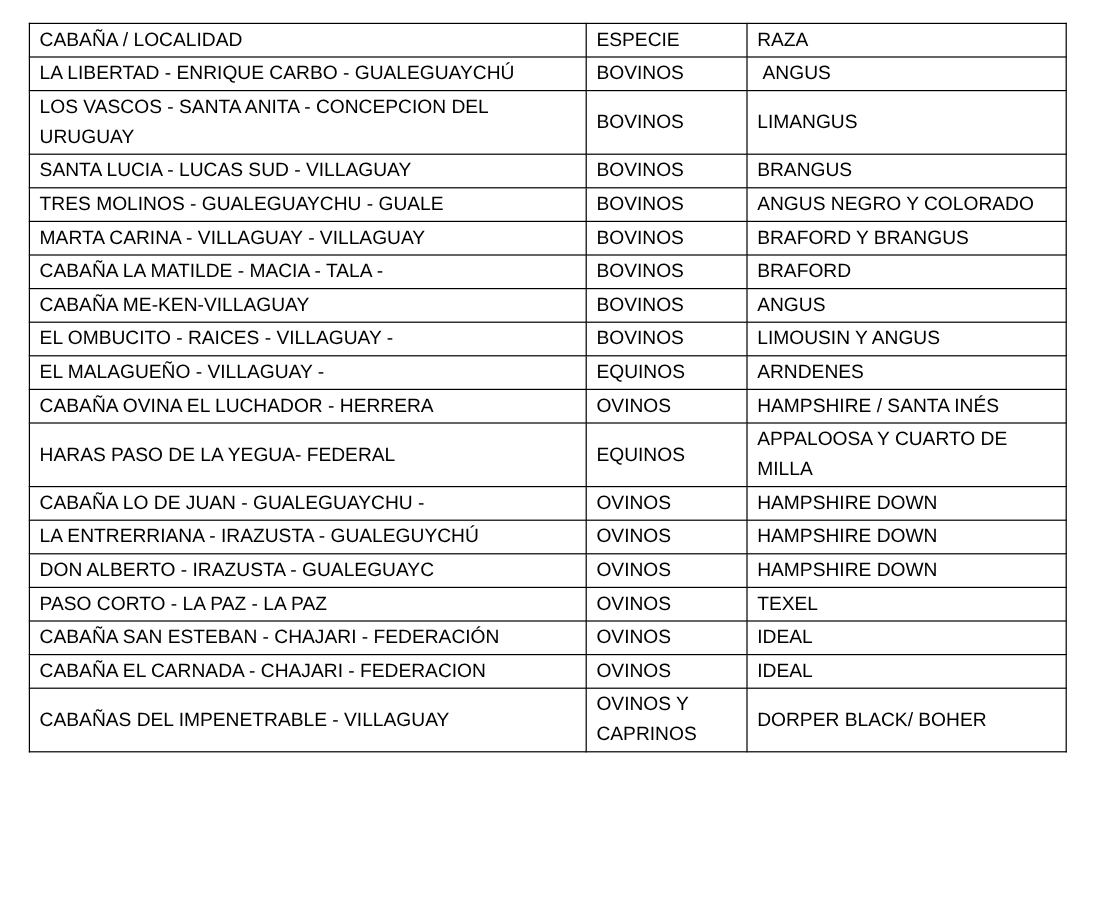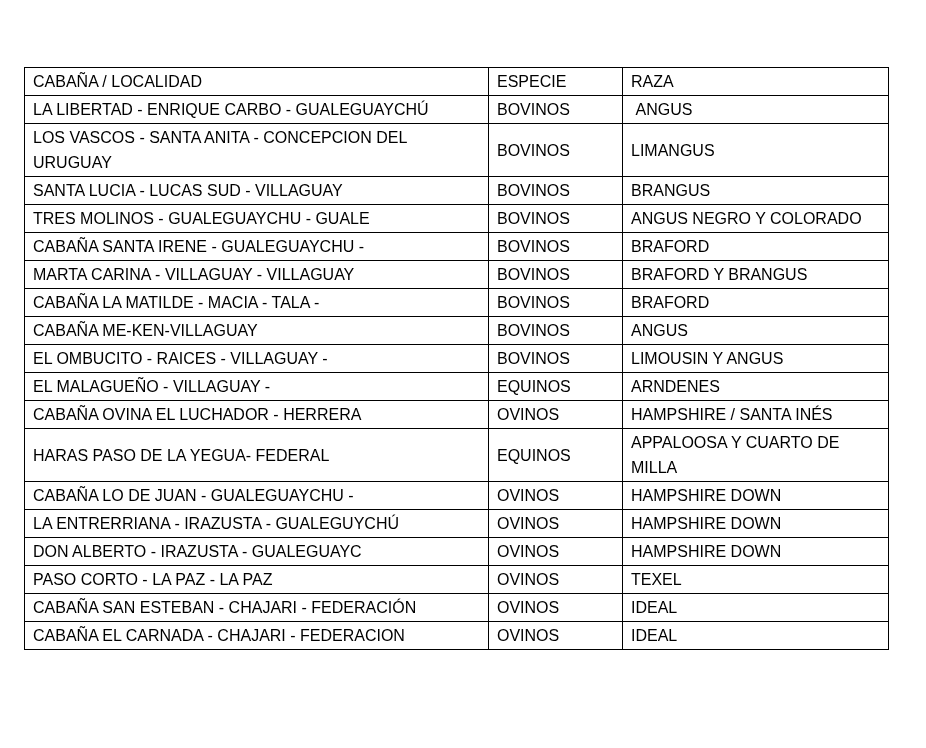--- a/index.html
+++ b/index.html
@@ -17,21 +17,20 @@
   }
   .page {
     position: absolute;
     top: 19px;
     left: 24px;
   }
   table.doc-table {
     border-collapse: collapse;
     table-layout: fixed;
     width: 864px;
-    margin-top: 48px;
   }
   col.c1 { width: 464px; }
   col.c2 { width: 134px; }
   col.c3 { width: 266px; }
   .doc-table th,
   .doc-table td {
     border: 1px solid #000000;
     box-sizing: border-box;
     padding: 1px 8px;
     height: 25px;
@@ -75,25 +74,20 @@
         </tr>
         <tr>
           <td>SANTA LUCIA - LUCAS SUD - VILLAGUAY</td>
           <td>BOVINOS</td>
           <td>BRANGUS</td>
         </tr>
         <tr>
           <td>TRES MOLINOS - GUALEGUAYCHU - GUALE</td>
           <td>BOVINOS</td>
           <td>ANGUS NEGRO Y COLORADO</td>
-        </tr>
-        <tr>
-          <td>CABAÑA SANTA IRENE - GUALEGUAYCHU -</td>
-          <td>BOVINOS</td>
-          <td>BRAFORD</td>
         </tr>
         <tr>
           <td>MARTA CARINA - VILLAGUAY - VILLAGUAY</td>
           <td>BOVINOS</td>
           <td>BRAFORD Y BRANGUS</td>
         </tr>
         <tr>
           <td>CABAÑA LA MATILDE - MACIA - TALA -</td>
           <td>BOVINOS</td>
           <td>BRAFORD</td>
@@ -146,15 +140,20 @@
         <tr>
           <td>CABAÑA SAN ESTEBAN - CHAJARI - FEDERACIÓN</td>
           <td>OVINOS</td>
           <td>IDEAL</td>
         </tr>
         <tr>
           <td>CABAÑA EL CARNADA - CHAJARI - FEDERACION</td>
           <td>OVINOS</td>
           <td>IDEAL</td>
         </tr>
+        <tr>
+          <td>CABAÑAS DEL IMPENETRABLE - VILLAGUAY</td>
+          <td>OVINOS Y CAPRINOS</td>
+          <td>DORPER BLACK/ BOHER</td>
+        </tr>
       </tbody>
   </table>
 </div>
 
 </body></html>

